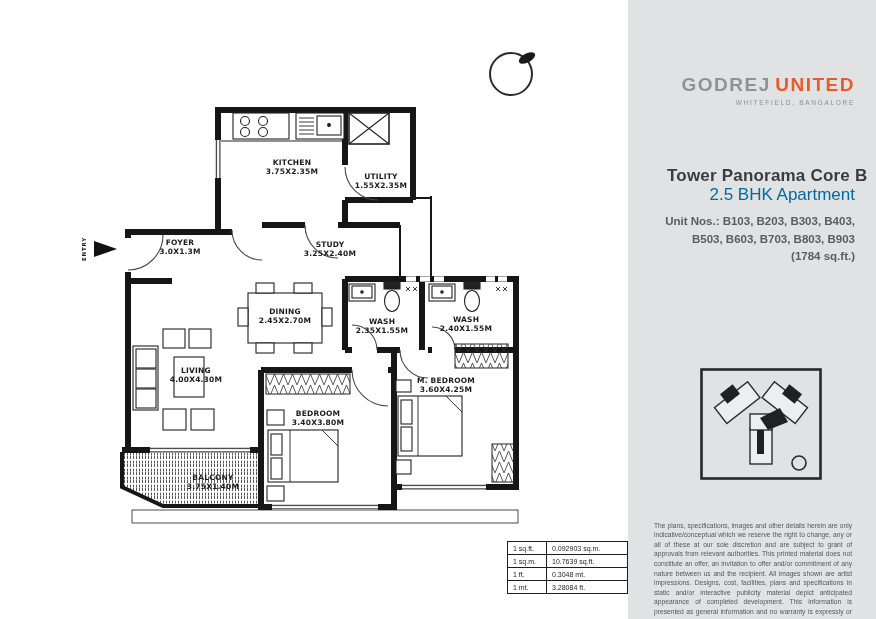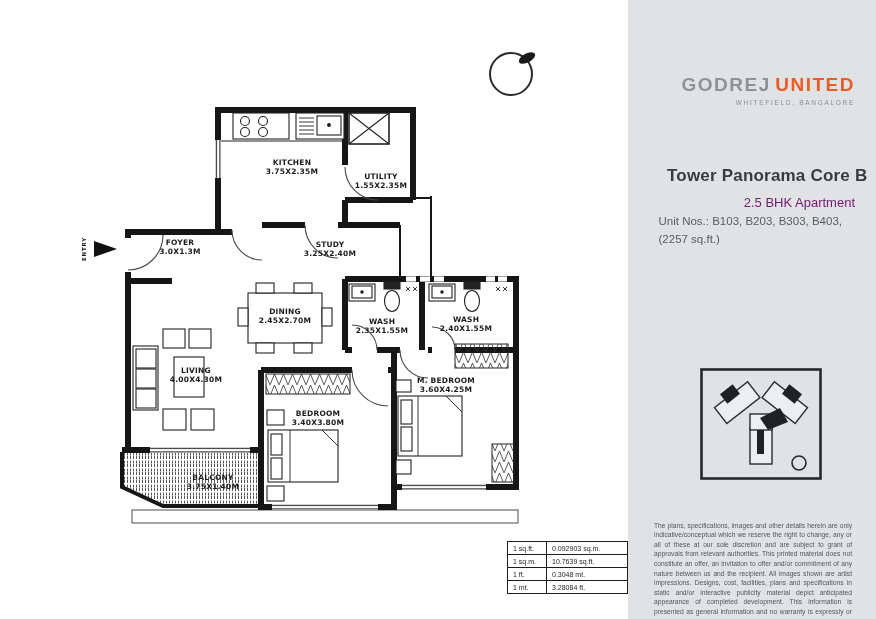--- a/index.html
+++ b/index.html
@@ -20,23 +20,23 @@
   .convtable td.c1{min-width:28px;}
   .convtable td.c2{min-width:70px;}
   
   .panel{position:absolute;left:628px;top:0;width:248px;height:619px;background:#e1e2e4;}
   .brand{position:absolute;top:74px;right:21px;text-align:right;white-space:nowrap;}
   .brand-godrej{font-size:19px;font-weight:bold;color:#8f9295;letter-spacing:1.5px;}
   .brand-united{font-size:19px;font-weight:bold;color:#e85c28;letter-spacing:1.5px;}
   .brand-tagline{font-size:6.5px;color:#8c8f92;letter-spacing:1.7px;margin-top:3px;}
   .p-title{position:absolute;top:155px;left:39px;right:21px;font-size:17px;font-weight:bold;
            color:#393c3e;letter-spacing:.2px;white-space:nowrap;}
-  .p-subtitle{position:absolute;top:185px;right:21px;font-size:13px;color:#701a75;margin-top:10px;}
-  .p-details{position:absolute;top:213px;right:34px;font-size:11.5px;
-             color:#595d60;line-height:17.5px;white-space:nowrap;}
+  .p-subtitle{position:absolute;top:185px;right:21px;font-size:17px;color:#0369a1;}
+  .p-details{position:absolute;top:213px;right:21px;text-align:right;font-size:11.5px;
+             color:#595d60;line-height:17.5px;white-space:nowrap;font-weight:bold;}
   .keyplan{position:absolute;top:368px;left:72px;}
   .disclaimer{position:absolute;top:514px;left:26px;right:24px;font-size:6.7px;
               line-height:9.6px;text-align:justify;color:#53575a;}
 </style>
 </head>
 <body>
 
 <svg id="plan-svg" width="628" height="619" viewBox="0 0 628 619" xmlns="http://www.w3.org/2000/svg">
   <defs>
     <pattern id="vhatch" width="6" height="8" patternUnits="userSpaceOnUse">
@@ -237,21 +237,22 @@
     <span class="brand-godrej">GODREJ</span>
     <span class="brand-united">UNITED</span>
     <div class="brand-tagline">WHITEFIELD, BANGALORE</div>
   </div>
 
   <h1 class="p-title">Tower Panorama Core B</h1>
   <div class="p-subtitle">2.5 BHK Apartment</div>
 
   <div class="p-details">
     <div>Unit Nos.: B103, B203, B303, B403,</div>
-    <div>(2257 sq.ft.)</div>
+    <div>B503, B603, B703, B803, B903</div>
+    <div>(1784 sq.ft.)</div>
   </div>
 
   <svg class="keyplan" width="122" height="112" viewBox="0 0 122 112" xmlns="http://www.w3.org/2000/svg">
     <rect x="1.5" y="1.5" width="119" height="109" fill="none" stroke="#26282a" stroke-width="2.6"></rect>
     <g fill="#eceef0" stroke="#2b2d2f" stroke-width="1.4">
       <g transform="rotate(-38 38 34)">
           <rect x="16" y="24" width="42" height="20"></rect>
         </g>
       <g transform="rotate(38 84 34)">
           <rect x="64" y="24" width="42" height="20"></rect>

